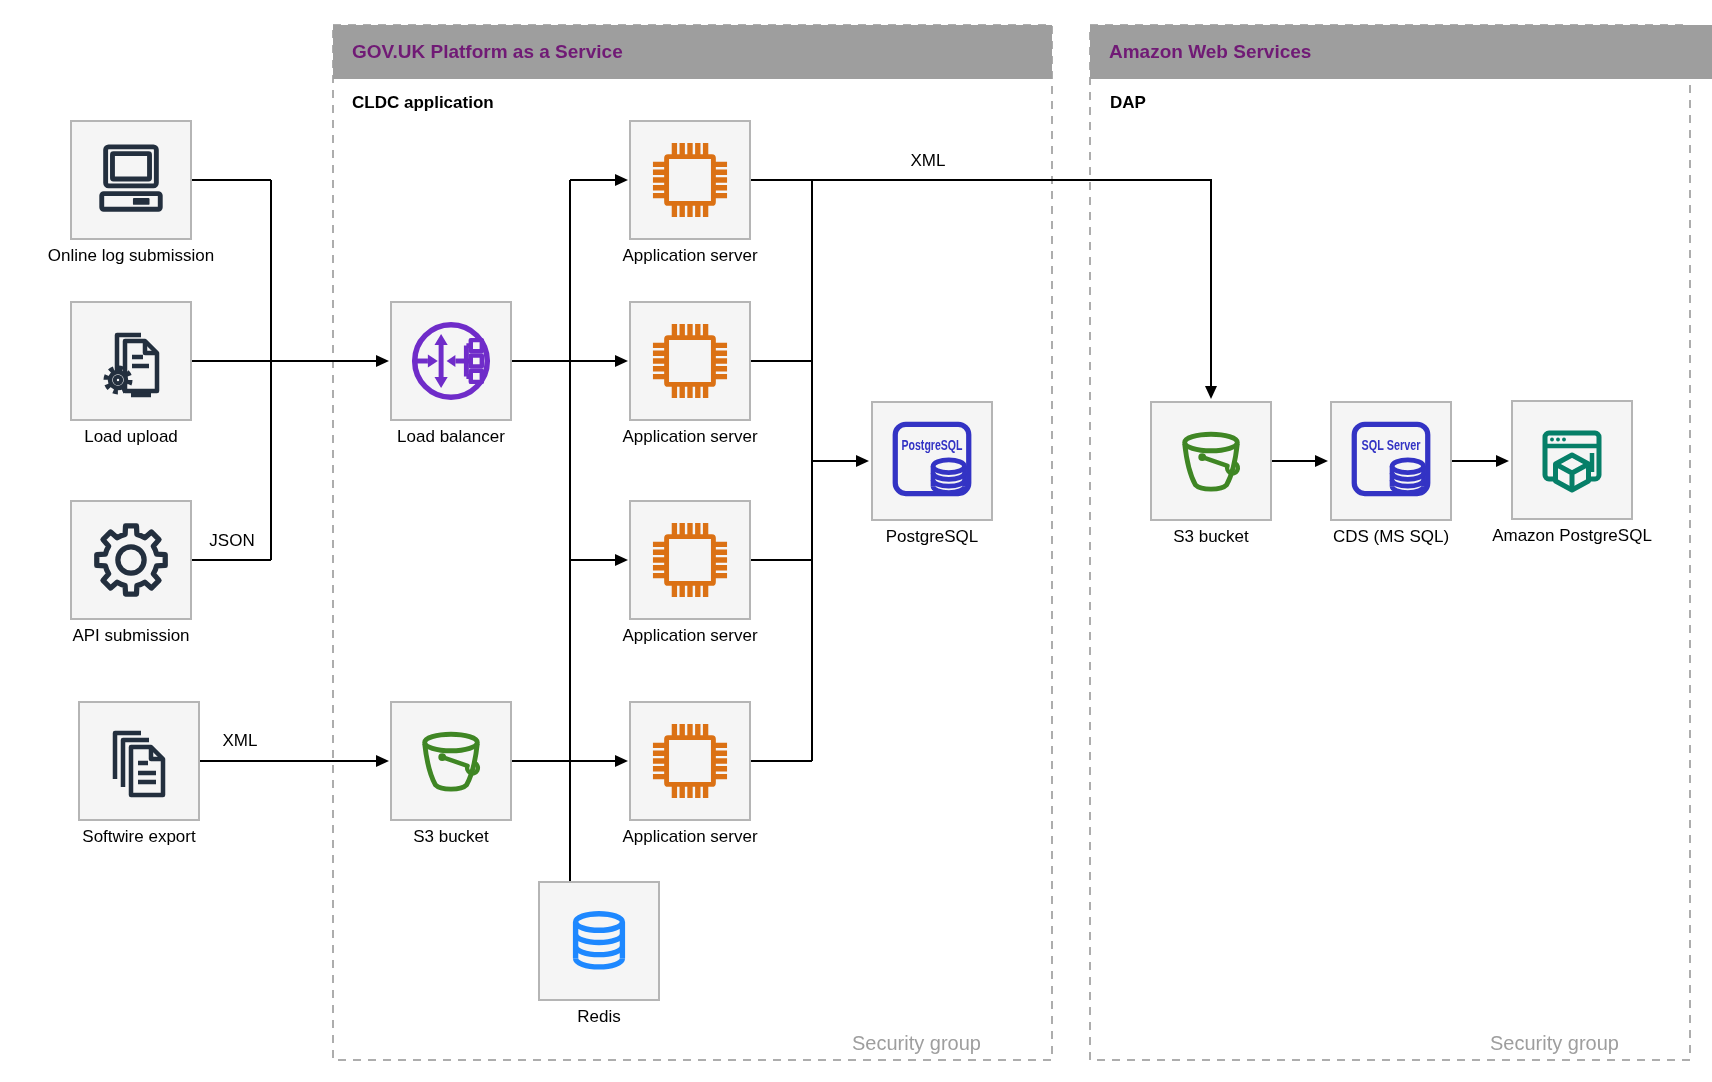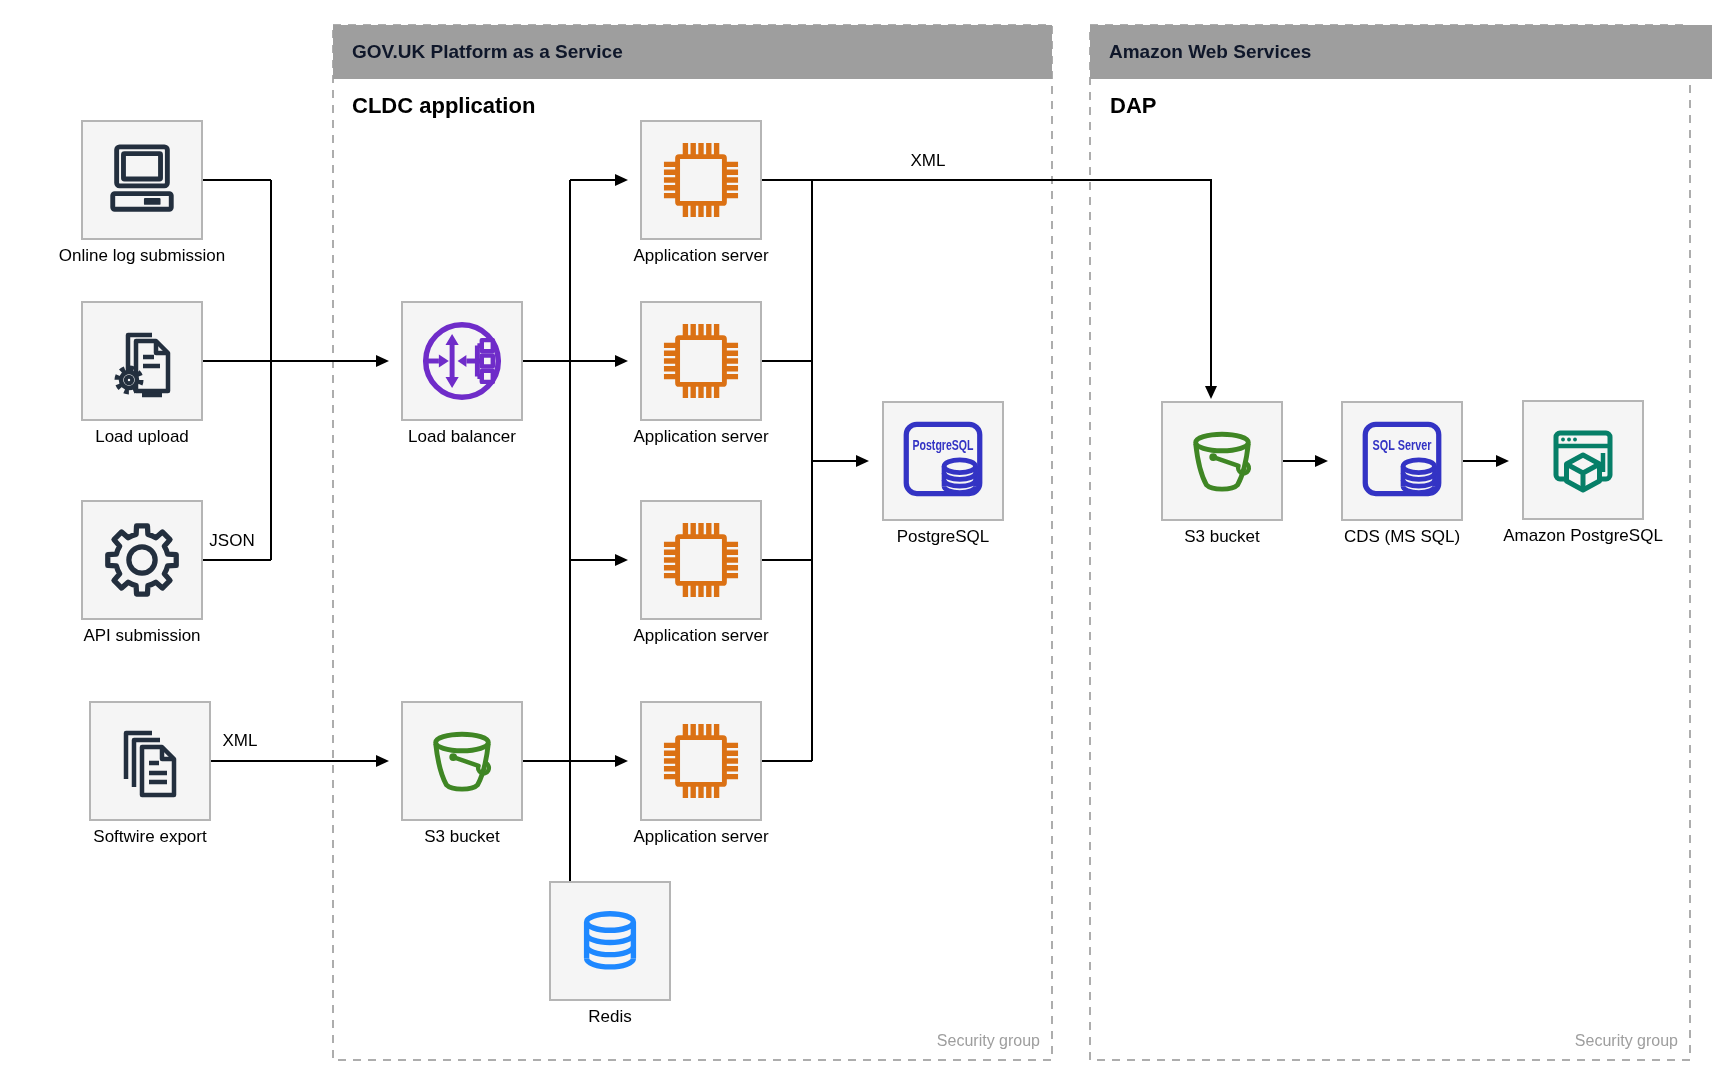--- a/index.html
+++ b/index.html
@@ -2,28 +2,28 @@
 <html style="--dark: #232F3E; --orange: #DB7114; --purple: #6F2CC9; --indigo: #3333C4; --green: #3F8624; --teal: #067F68; --blue: #1E88FF; --bar: #9E9E9E; --boxfill: #F5F5F5; --boxborder: #B5B5B5; --border: #ADADAD; --muted: #9E9E9E; --line: #000000;"><head>
 <meta charset="utf-8">
 <style>
   html,body{margin:0;padding:0}
   body{
     width:1712px;height:1082px;position:relative;background:#fff;
     font-family:"Liberation Sans",sans-serif;color:#000;overflow:hidden;
   }
   svg.edges{position:absolute;left:0;top:0;z-index:1}
   .bar{
-    position:absolute;height:54px;background:var(--bar);color:#0f172a;
+    position:absolute;height:54px;background:var(--bar);color:#701a75;
     font-size:19px;font-weight:bold;display:flex;align-items:center;
     padding:0 19px;box-sizing:border-box;z-index:2;
   }
-  .sublabel{position:absolute;font-size:22px;font-weight:bold;z-index:2}
-  .secgroup{position:absolute;font-size:16px;color:var(--muted);width:188px;text-align:right;z-index:2}
+  .sublabel{position:absolute;font-size:17px;font-weight:bold;z-index:2}
+  .secgroup{position:absolute;font-size:20px;color:var(--muted);width:188px;text-align:left;z-index:2}
   .node{
-    position:absolute;width:122px;height:120px;z-index:3;margin-left:11px;
+    position:absolute;width:122px;height:120px;z-index:3;
   }
   .nbox{
     width:122px;height:120px;background:var(--boxfill);
     border:2px solid var(--boxborder);box-sizing:border-box;
     display:flex;align-items:center;justify-content:center;
   }
   .nlabel{
     position:absolute;top:126px;left:50%;transform:translateX(-50%);
     width:240px;text-align:center;font-size:17px;line-height:1.2;color:#000;
   }

